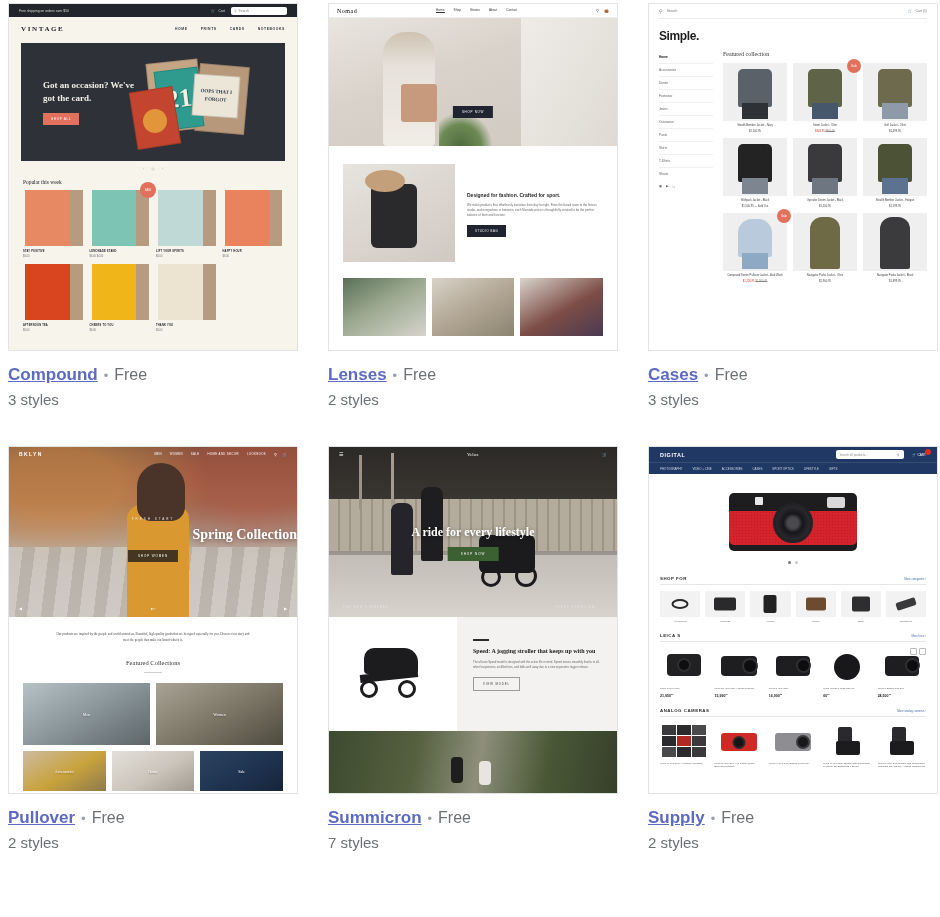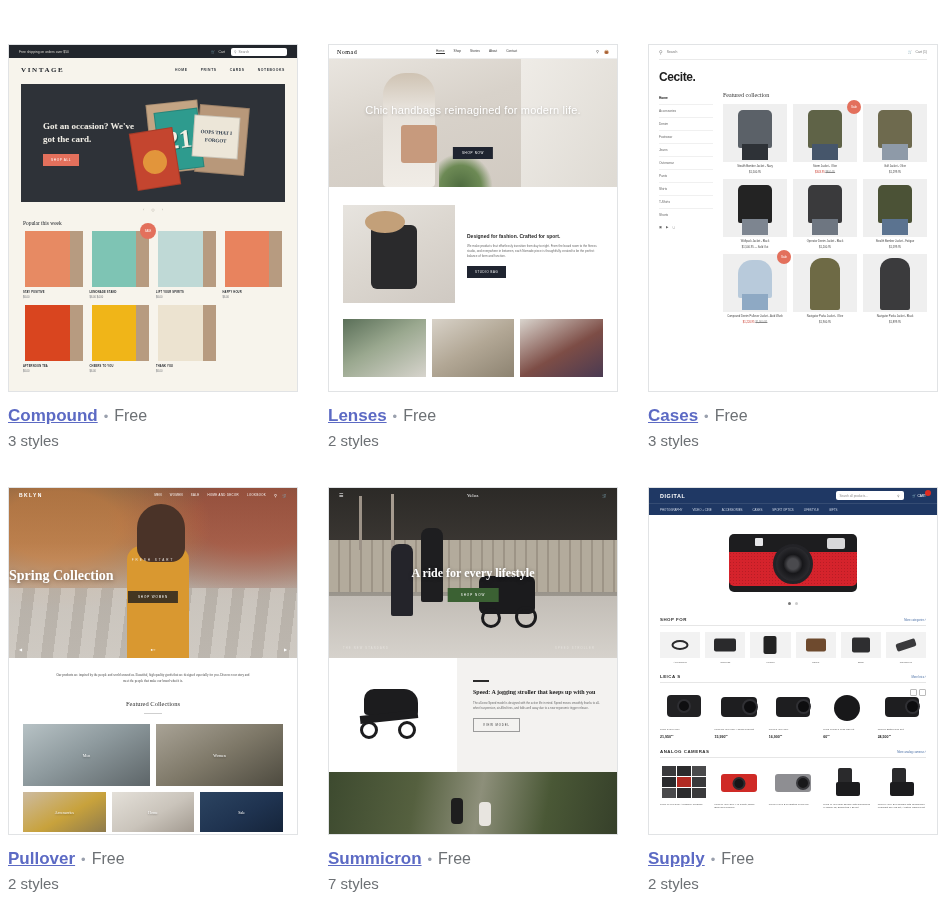--- a/index.html
+++ b/index.html
@@ -10,22 +10,21 @@
     background:#ffffff;
     font-family:"Liberation Sans", sans-serif;
     -webkit-font-smoothing:antialiased;
     overflow:hidden;
   }
   .grid {
     display:grid;
     grid-template-columns:repeat(3, 290px);
     column-gap:30px;
     row-gap:38px;
-    padding:16px 0 0 8px;
-    margin-top:28px;
+    padding:3px 0 0 8px;
   }
   .card { width:290px; }
   .thumb {
     width:290px; height:348px;
     border:1px solid #e1e3e5;
     background:#fff;
     overflow:hidden;
     position:relative;
   }
   .meta { padding-top:14px; }
@@ -122,21 +121,21 @@
 
   
   .b-wrap { background:#fff; width:100%; height:100%; }
   .b-hero { height:170px; position:relative; overflow:hidden;
     background:linear-gradient(170deg,#6d5b49 0%,#8a7360 35%,#a99b8d 70%,#b9b3ab 100%); }
   .b-nav { position:absolute; top:0; left:0; right:0; height:14px; display:flex;
            align-items:center; padding:0 10px; color:#fff; z-index:3; }
   .b-logo { font-size:5px; letter-spacing:1.4px; font-weight:700; }
   .b-links { margin-left:auto; display:flex; gap:8px; font-size:2.8px;
              letter-spacing:.4px; margin-right:8px; }
-  .b-hero h3 { position:absolute; width:100%; top:80px; margin:0; text-align:left;
+  .b-hero h3 { position:absolute; width:100%; top:80px; margin:0; text-align:right;
      font-family:"Liberation Serif", serif; font-size:14px; color:#fff;
      text-shadow:0 1px 4px rgba(0,0,0,.35); z-index:2; }
   .b-sub { position:absolute; width:100%; top:70px; text-align:center; font-size:3px;
      letter-spacing:2px; color:#e9e5e0; z-index:2; }
   .b-btn { position:absolute; left:50%; transform:translateX(-50%); top:103px;
      background:rgba(30,30,30,.8); color:#fff; font-size:3px; padding:4px 10px;
      letter-spacing:.9px; z-index:3; }
   .b-intro { text-align:center; font-family:"Liberation Serif", serif;
      font-size:3.2px; line-height:6px; color:#4a4a4a; padding:14px 46px 0; }
   .b-fc { text-align:center; font-family:"Liberation Serif", serif;
@@ -343,21 +342,20 @@
         <div class="d-hero">
           <div style="position:absolute;left:54px;top:14px;width:52px;height:114px;
                       background:linear-gradient(180deg,#cfc3b3 0%,#e6e1da 30%,#f0ece6 100%);
                       border-radius:22px 22px 4px 4px;"></div>
           <div style="position:absolute;left:72px;top:66px;width:36px;height:38px;
                       background:#c79a7d;border-radius:3px;"></div>
           <div style="position:absolute;right:0;top:0;width:96px;height:128px;
                       background:linear-gradient(120deg,#efece7,#dedad3);"></div>
           <div style="position:absolute;left:110px;bottom:0;width:54px;height:34px;
                       background:radial-gradient(ellipse at 40% 100%, #4e6b3f 0%, #6d8a55 45%, transparent 70%);"></div>
-          <h3>Chic handbags reimagined for modern life.</h3>
           <div class="d-hbtn">SHOP NOW</div>
         </div>
         <div class="d-sec">
           <div class="d-shot" style="background:linear-gradient(150deg,#e7e4df 0%,#dcd7d0 45%,#cfc9c2 100%);position:relative;overflow:hidden;">
             <div style="position:absolute;left:28px;top:20px;width:46px;height:64px;background:#2a2a2c;border-radius:6px;"></div>
             <div style="position:absolute;left:22px;top:6px;width:40px;height:22px;background:#c3a079;border-radius:50%;"></div>
           </div>
           <div class="d-txt">
             <h4>Designed for fashion. Crafted for sport.</h4>
             <p>We make products that effortlessly transition from day to night. From the board room to the fitness studio, and everywhere in between, each Nomade piece is thoughtfully created to be the perfect balance of form and function.</p>
@@ -385,21 +383,21 @@
     <div class="thumb">
       <div class="mini s-wrap">
         <div class="s-top">
           <span style="font-size:5px;margin-right:4px;">⚲</span>
           <span>Search</span>
           <span style="margin-left:auto;display:flex;gap:3px;align-items:center;">
             <span>🛒</span>
             <span>Cart (1)</span>
           </span>
         </div>
-        <div class="s-logo">Cecite.</div>
+        <div class="s-logo">Simple.</div>
         <div class="s-body">
           <div class="s-side">
             <div class="act">Home</div>
             <div>Accessories</div>
             <div>Denim</div>
             <div>Footwear</div>
             <div>Jeans</div>
             <div>Outerwear</div>
             <div>Pants</div>
             <div>Shirts</div>

